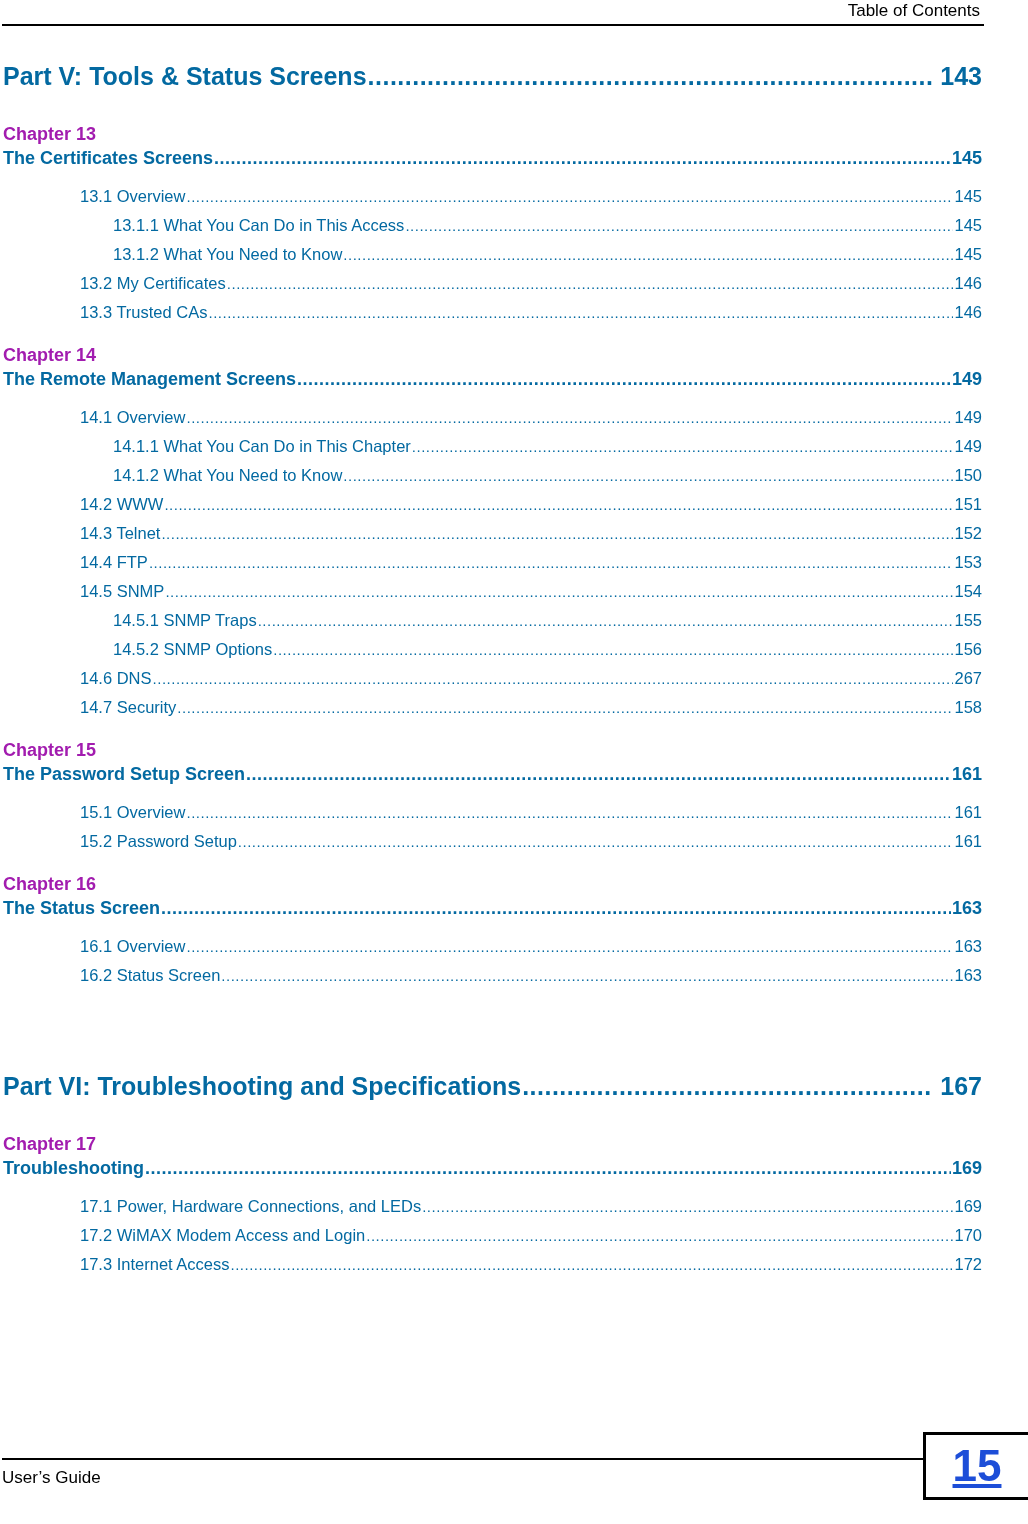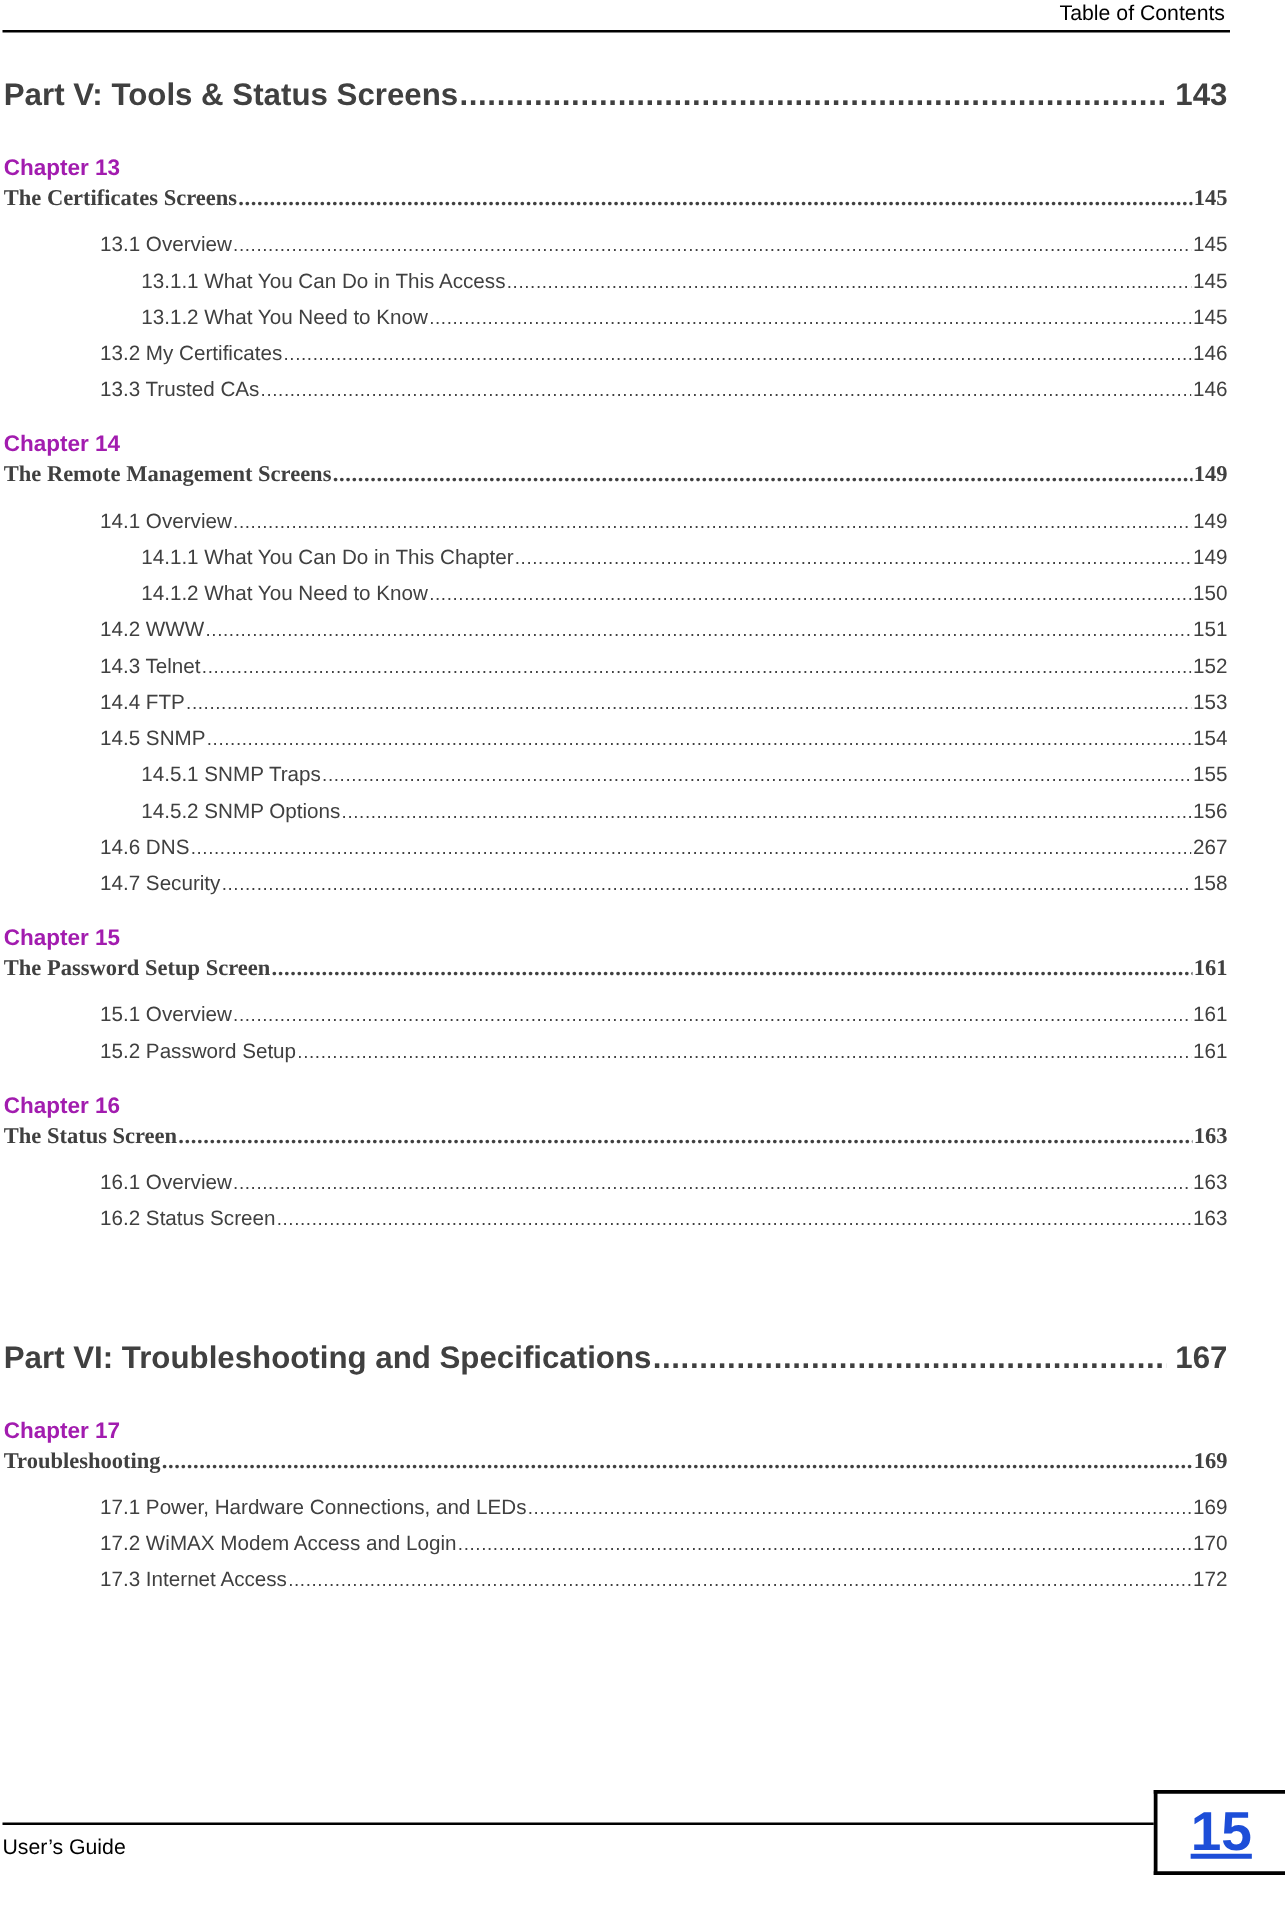--- a/index.html
+++ b/index.html
@@ -54,21 +54,21 @@
     top: 60px;
     width: 982px;
     padding-left: 3px;
   }
 
   
   .row {
     display: flex;
     align-items: baseline;
     width: 100%;
-    color: #404040;
+    color: #0369a1;
     white-space: nowrap;
   }
   .row .label { flex: 0 0 auto; }
   .row .leader {
     flex: 1 1 auto;
     overflow: hidden;
     white-space: nowrap;
     margin: 0 1px;
     letter-spacing: 0.5px;
   }
@@ -94,21 +94,20 @@
     font-weight: bold;
     color: #a21caf;
     line-height: 24px;
     white-space: nowrap;
   }
   
   .chapter-title {
     font-size: 18px;
     font-weight: bold;
     line-height: 24px;
-    font-family: Liberation Serif, serif;
   }
   .chapter-title .leader { font-size: 18px; }
 
   .chapter-block { margin-bottom: 6px; }
 
   
   .sec {
     font-size: 16.5px;
     line-height: 29px;
     font-weight: normal;

